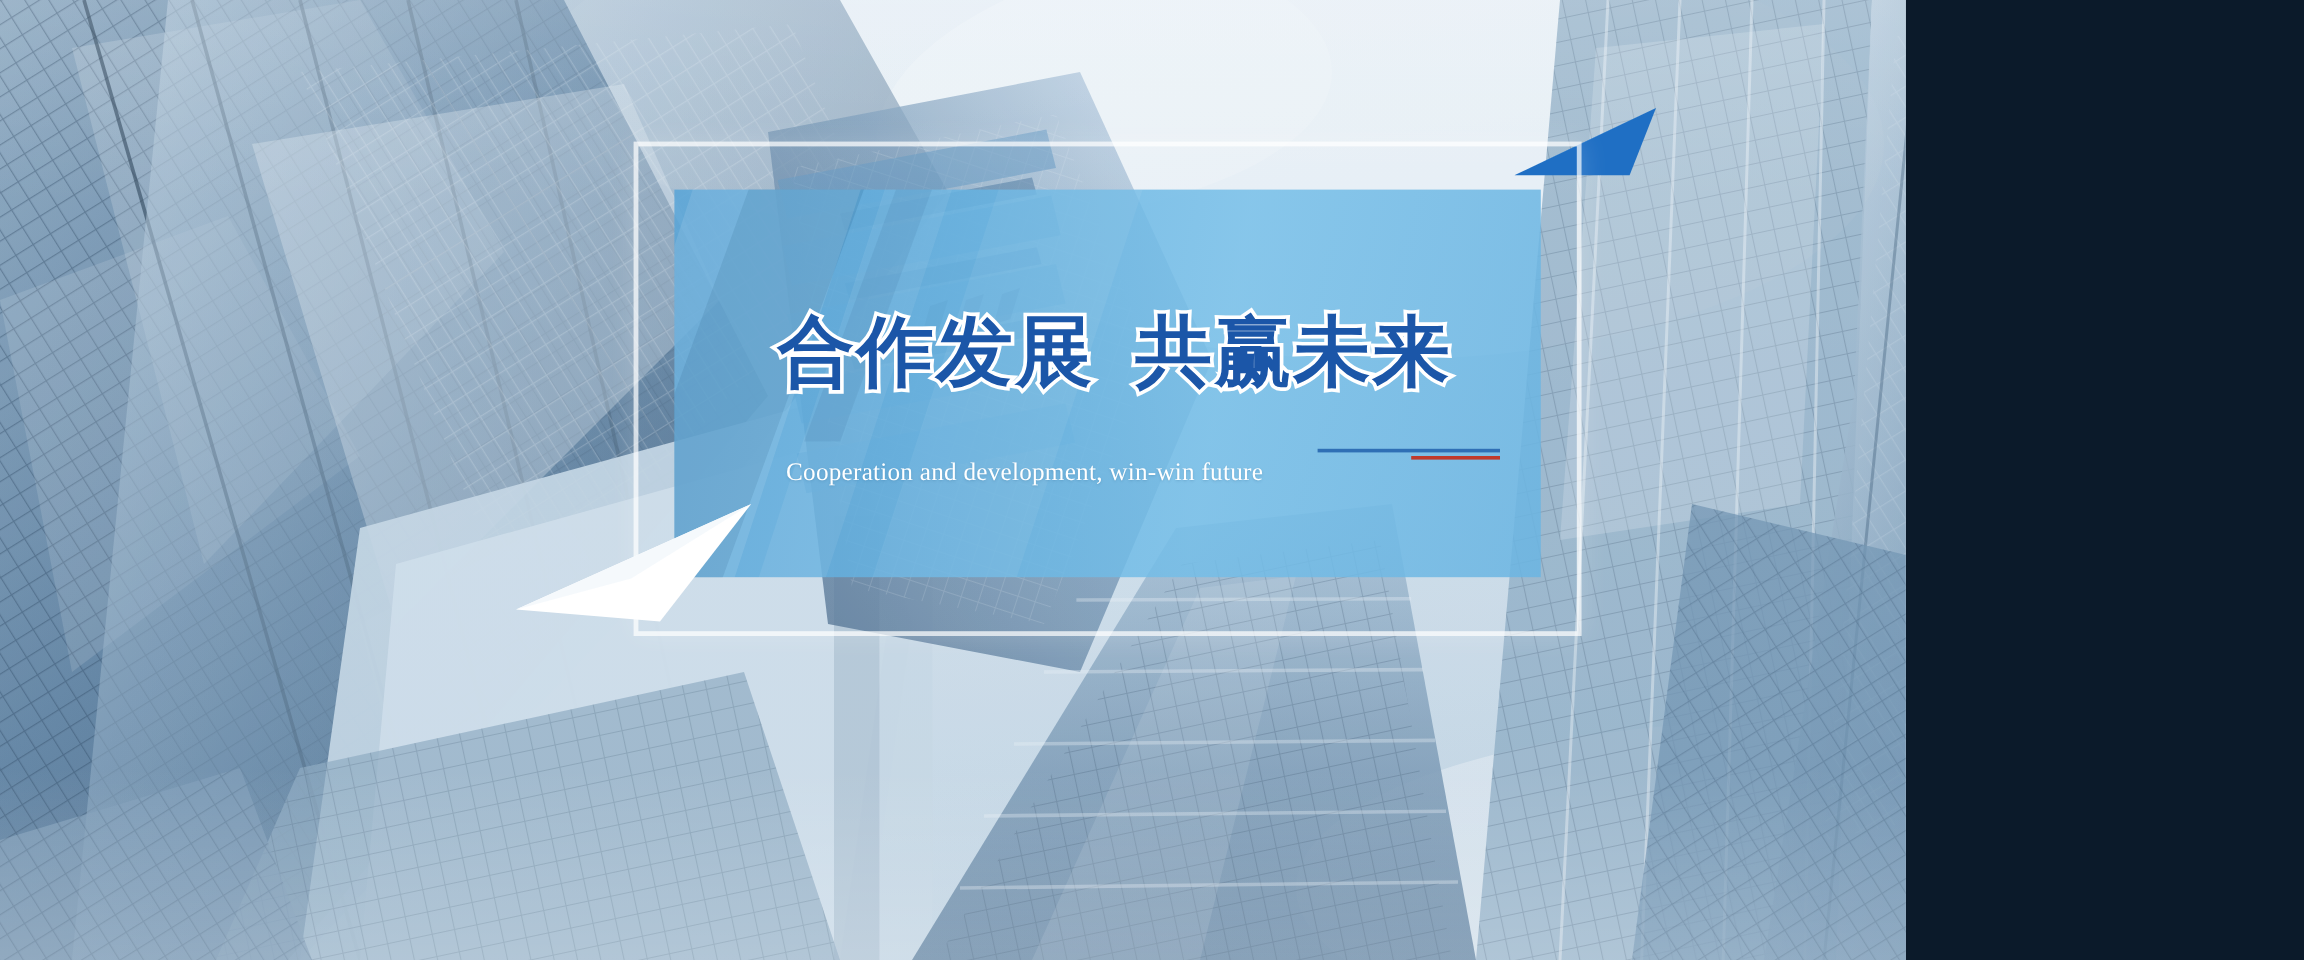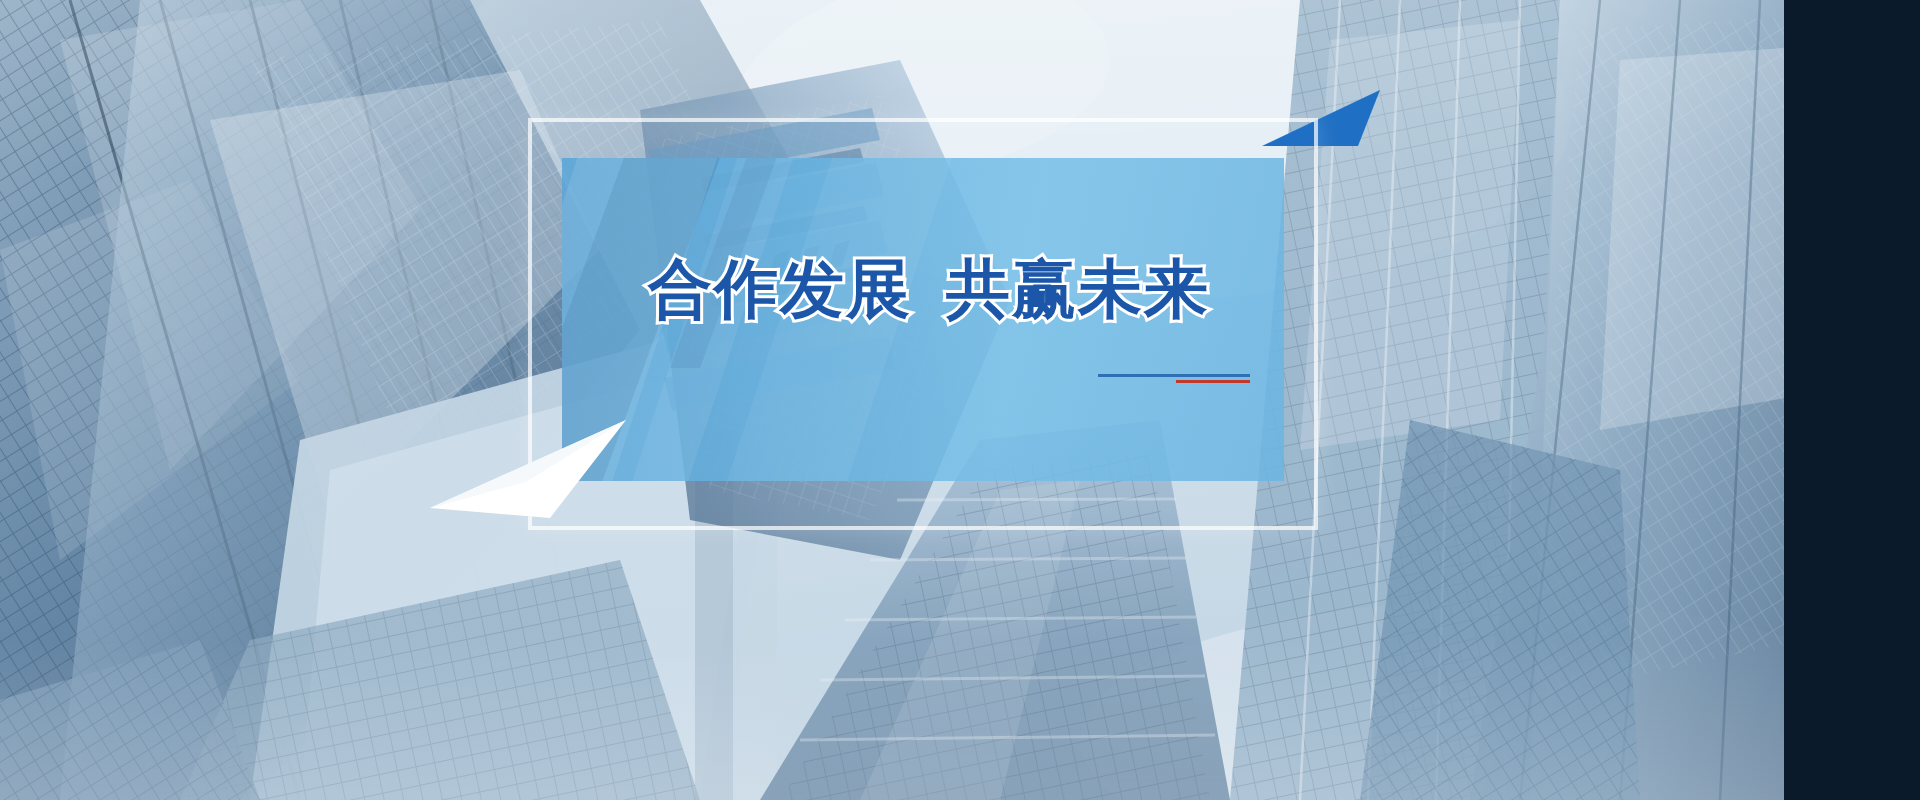--- a/index.html
+++ b/index.html
@@ -1,18 +1,18 @@
 <!DOCTYPE html>
 <html><head>
 <meta charset="utf-8">
 <style>
   html,body{margin:0;padding:0;background:#0b1a2a;}
   .stage{
-    position:relative;width:1784px;height:800px;overflow:hidden;
-    font-family:Liberation Mono, monospace;
+    position:relative;width:1588px;height:800px;overflow:hidden;
+    font-family:Liberation Serif, serif;
     background:#b9ccdb;
   }
 
   
   .photo{position:absolute;inset:0;overflow:hidden;}
   .photo svg{position:absolute;inset:0;width:1920px;height:800px;display:block;}
 
   
   .frame{
     position:absolute;left:528px;top:118px;width:790px;height:412px;
@@ -259,20 +259,21 @@
     <span class="streak s3"></span>
   </div>
 
   <div class="headline">
     <span>合作发展</span><span class="gap"></span><span>共赢未来</span>
   </div>
 
   <div class="rule rule-blue"></div>
   <div class="rule rule-red"></div>
 
+  <div class="subtitle">Cooperation and development, win-win future</div>
 
   <div class="arrow-white">
     <svg viewBox="0 0 200 105" width="200" height="105" aria-hidden="true">
       <polygon points="0,88 196,0 120,98" fill="#ffffff"></polygon>
       <polygon points="0,88 196,0 96,62" fill="#f4f9fc" opacity="0.92"></polygon>
     </svg>
   </div>
 
 </div>
 

